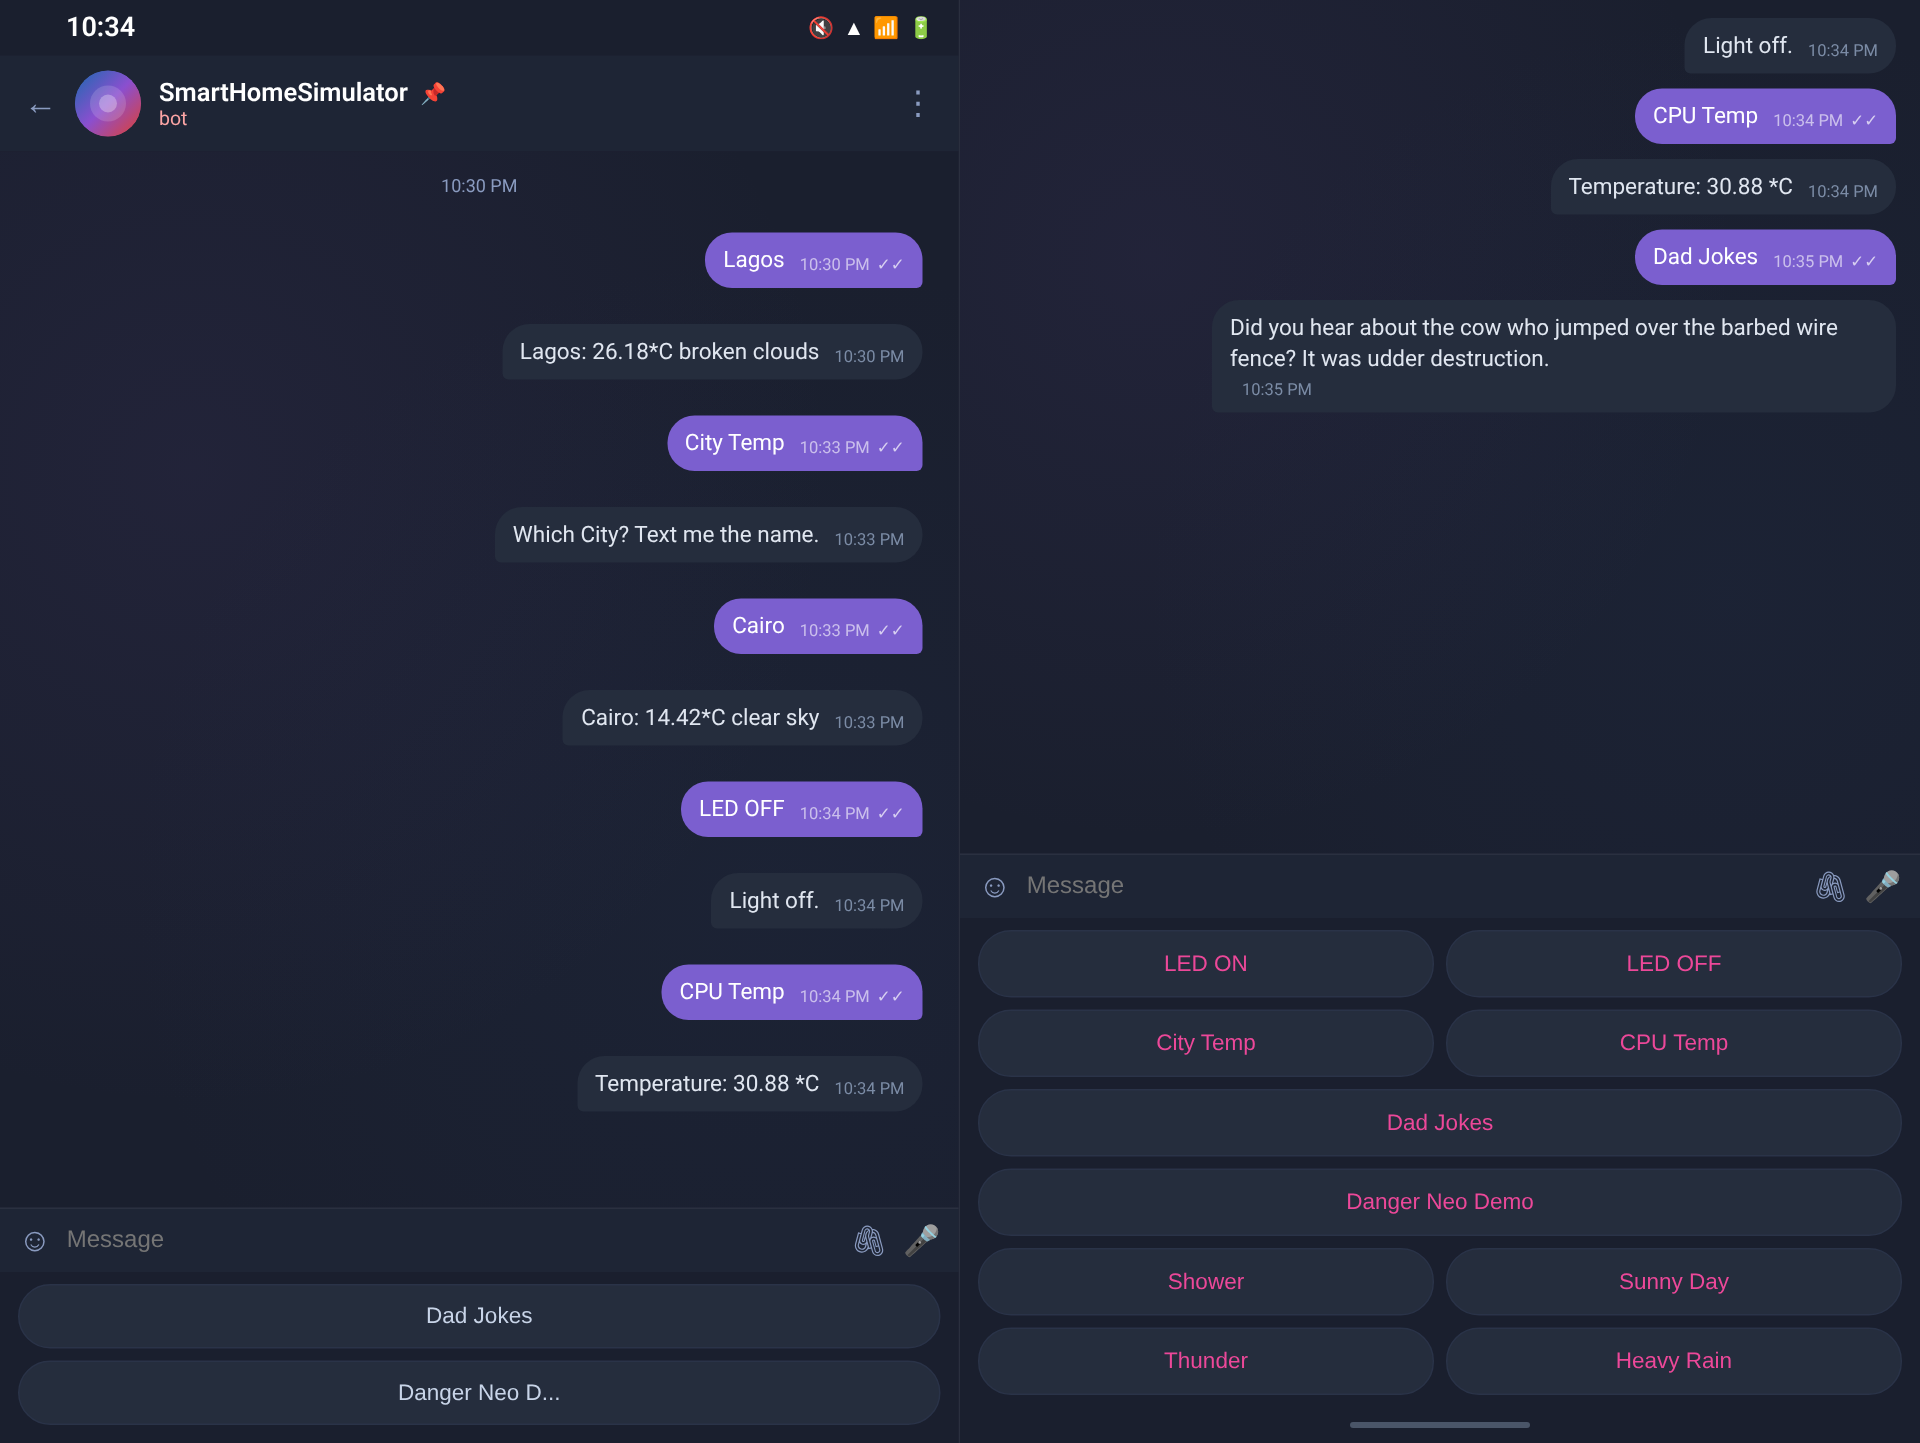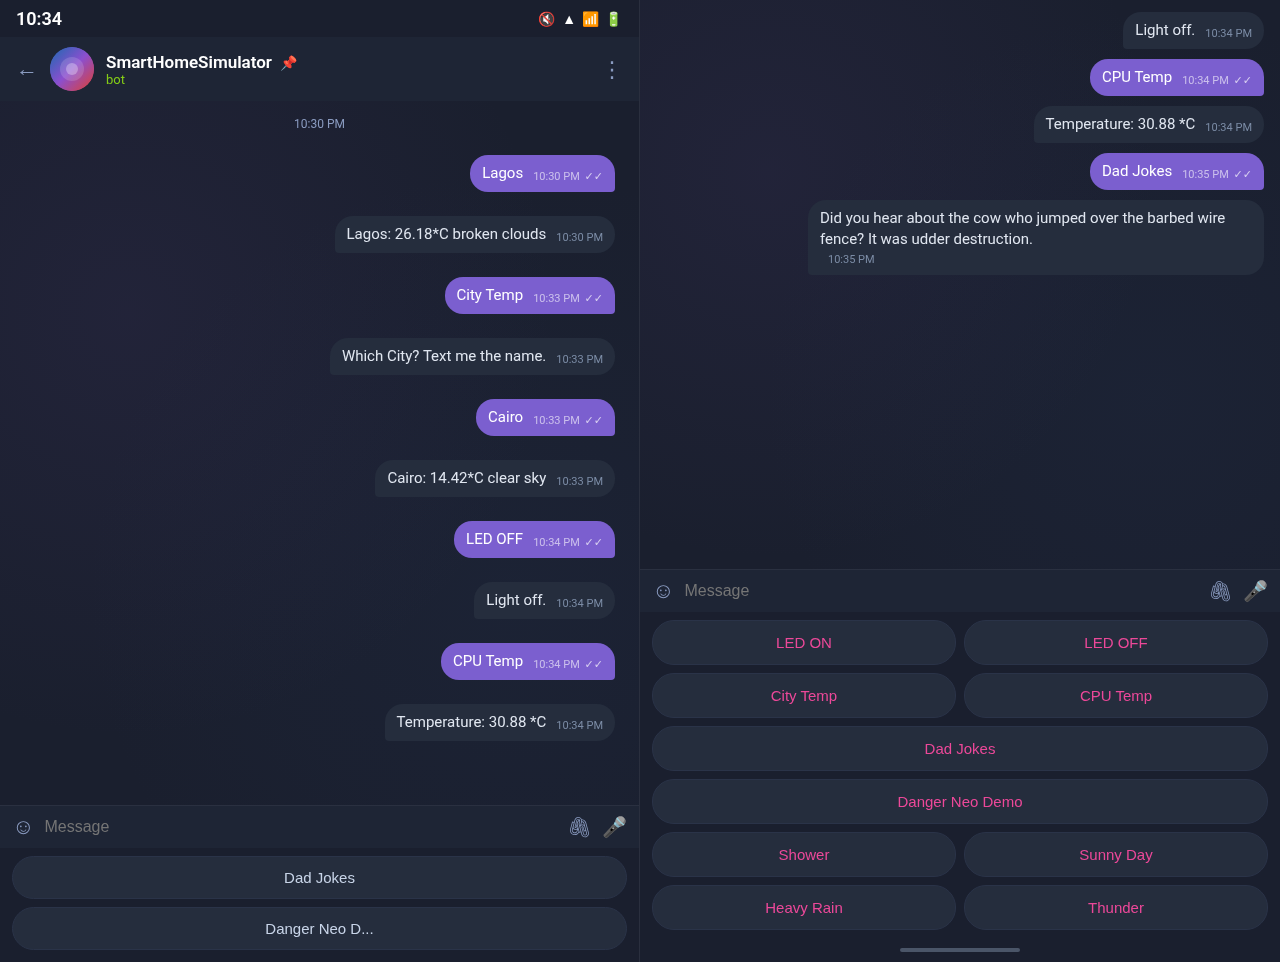--- a/index.html
+++ b/index.html
@@ -22,20 +22,21 @@
       position: relative;
       border-right: 1px solid #2a2f3e;
     }
 
     .status-bar {
       background: #1a1f2e;
       padding: 8px 16px;
       display: flex;
       justify-content: space-between;
       align-items: center;
+      margin-left: 28px;
     }
 
     .status-time {
       color: white;
       font-size: 18px;
       font-weight: 600;
     }
 
     .status-icons {
       display: flex;
@@ -72,21 +73,21 @@
       flex: 1;
     }
 
     .bot-name {
       color: white;
       font-size: 17px;
       font-weight: 600;
     }
 
     .bot-type {
-      color: #84cc16;
+      color: #fca5a5;
       font-size: 13px;
     }
 
     .more-icon {
       color: #8a9bc0;
       font-size: 22px;
       cursor: pointer;
     }
 
     .chat-bg {
@@ -526,22 +527,22 @@
     <div class="quick-row">
       <button class="quick-btn-right full" style="width:100%">Danger Neo Demo</button>
     </div>
 
     <div class="quick-row">
       <button class="quick-btn-right">Shower</button>
       <button class="quick-btn-right">Sunny Day</button>
     </div>
 
     <div class="quick-row">
+      <button class="quick-btn-right">Thunder</button>
       <button class="quick-btn-right">Heavy Rain</button>
-      <button class="quick-btn-right">Thunder</button>
     </div>
 
   </div>
 
   <div class="home-indicator">
     <div class="home-bar"></div>
   </div>
 
 </div>
 

